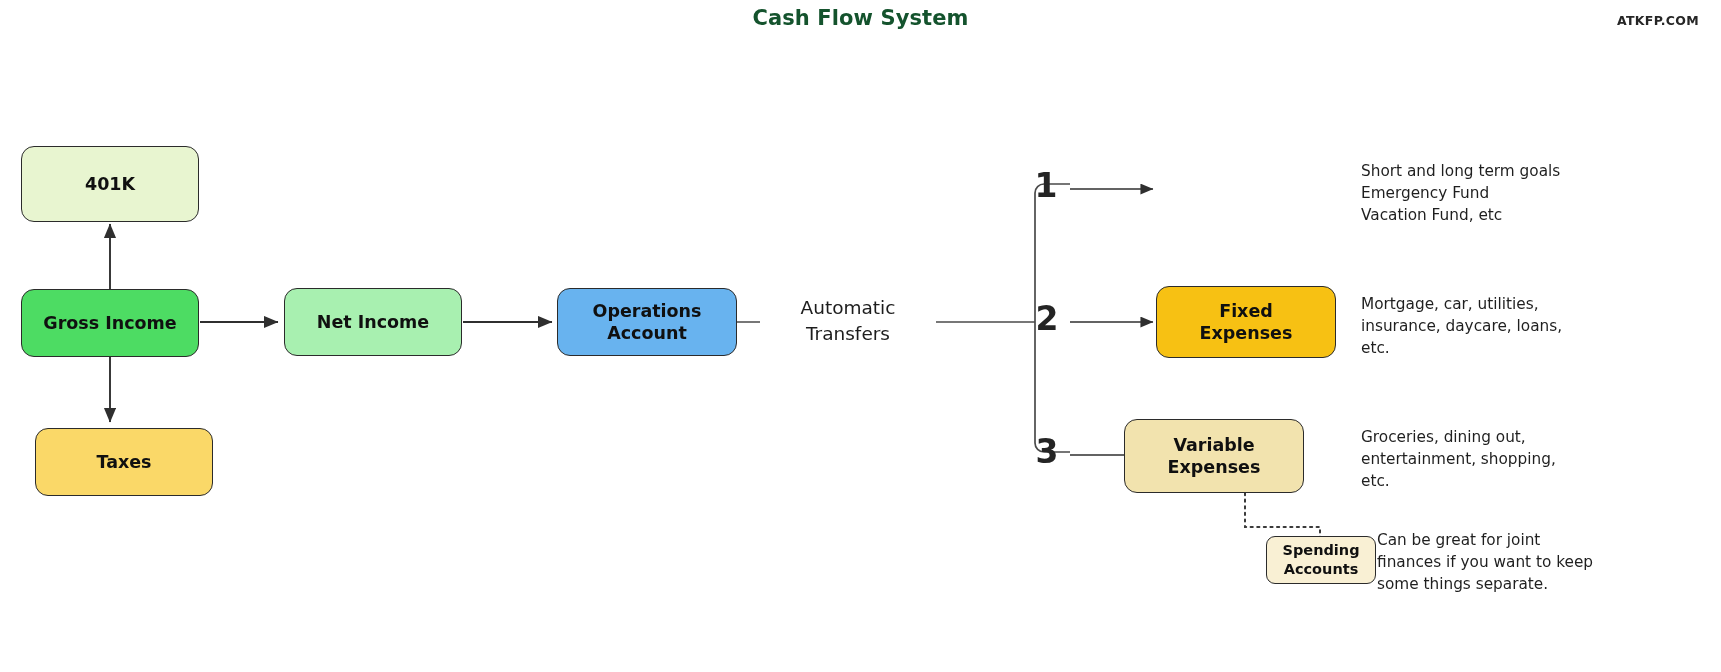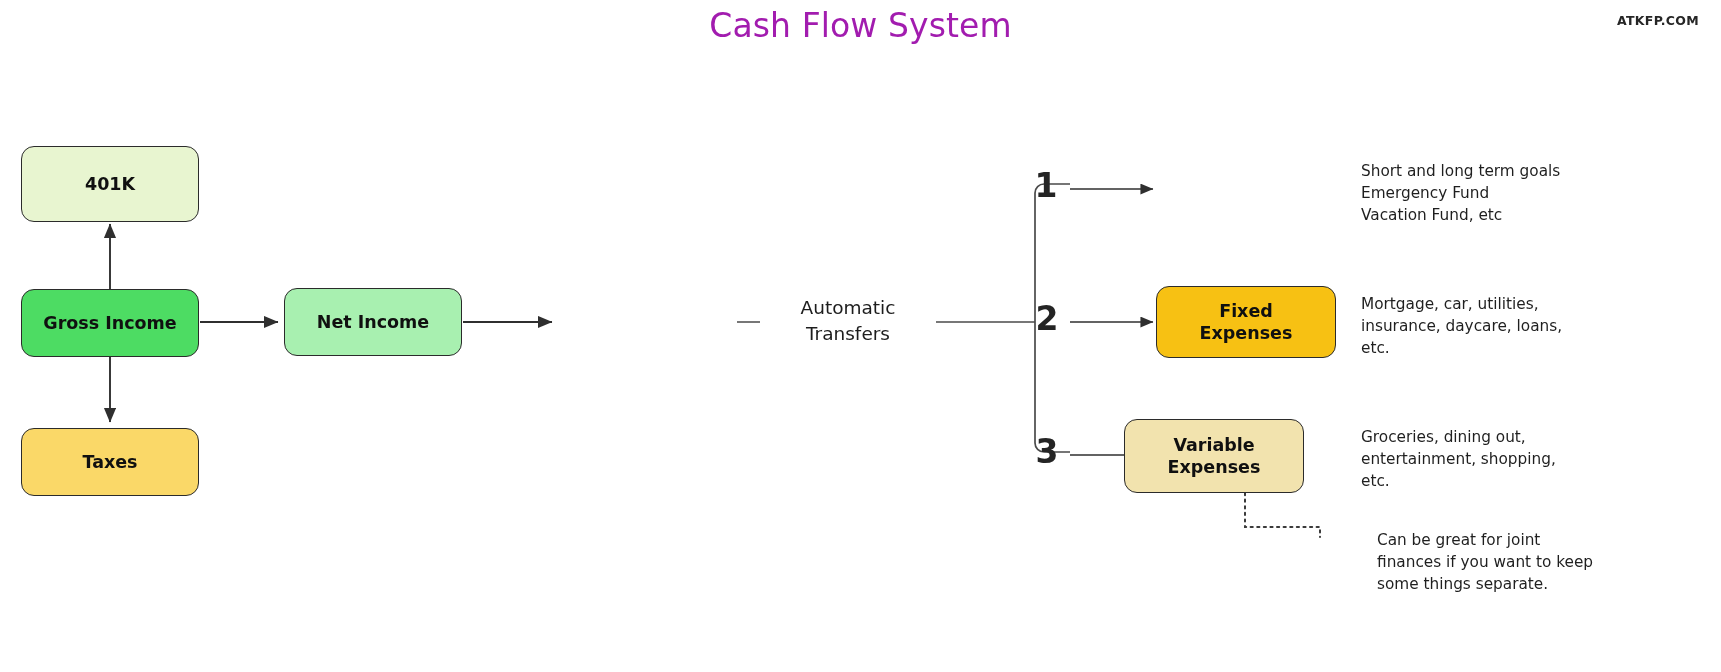--- a/index.html
+++ b/index.html
@@ -20,24 +20,24 @@
   svg.wires {
     position: absolute; left: 0; top: 0;
     width: 1721px; height: 672px;
     pointer-events: none;
   }
 
   .title {
     position: absolute;
     left: 0; right: 0; top: 6px;
     text-align: center;
-    font-size: 33px;
-    font-weight: normal;
+    font-size: 21px;
+    font-weight: bold;
     letter-spacing: 0.1px;
-    color: #a21caf;
+    color: #14532d;
   }
   .watermark {
     position: absolute;
     right: 22px; top: 13px;
     font-size: 12.5px;
     font-weight: bold;
     letter-spacing: 0.3px;
     color: #262626;
   }
 
@@ -127,47 +127,55 @@
   </svg>
 
   <div class="node" style="left:21px; top:146px; width:178px; height:76px; background:#e8f5d0;">
     <span>401K</span>
   </div>
 
   <div class="node" style="left:21px; top:289px; width:178px; height:68px; background:#4ddc63;">
     <span>Gross Income</span>
   </div>
 
-  <div class="node" style="left:21px; top:428px; width:178px; height:68px; background:#fad868;">
+  <div class="node" style="left:35px; top:428px; width:178px; height:68px; background:#fad868;">
     <span>Taxes</span>
   </div>
 
   <div class="node" style="left:284px; top:288px; width:178px; height:68px; background:#a8f0b0;">
     <span>Net Income</span>
   </div>
 
+  <div class="node" style="left:557px; top:288px; width:180px; height:68px; background:#68b3ef;">
+    <span style="white-space:pre-line;">Operations
+Account</span>
+  </div>
 
   <div class="edgelabel" style="left:760px; top:295px; width:176px;">Automatic
 Transfers</div>
 
   <div class="numlabel" style="left:1026px; top:166px;">1</div>
   <div class="numlabel" style="left:1027px; top:299px;">2</div>
   <div class="numlabel" style="left:1027px; top:432px;">3</div>
 
 
   <div class="node" style="left:1156px; top:286px; width:180px; height:72px; background:#f7c113;">
     <span style="white-space:pre-line;">Fixed
 Expenses</span>
   </div>
 
   <div class="node" style="left:1124px; top:419px; width:180px; height:74px; background:#f2e3ae;">
     <span style="white-space:pre-line;">Variable
 Expenses</span>
   </div>
 
+  <div class="node small" style="left:1266px; top:536px; width:110px; height:48px; background:#f9f0d4;">
+    <span style="white-space:pre-line;">Spending
+Accounts</span>
+  </div>
 
   <div class="note" style="left:1361px; top:161px; width:340px;">Short and long term goals
 Emergency Fund
 Vacation Fund, etc</div>
 
   <div class="note" style="left:1361px; top:294px; width:340px;">Mortgage, car, utilities,
 insurance, daycare, loans,
 etc.</div>
 
   <div class="note" style="left:1361px; top:427px; width:340px;">Groceries, dining out,

